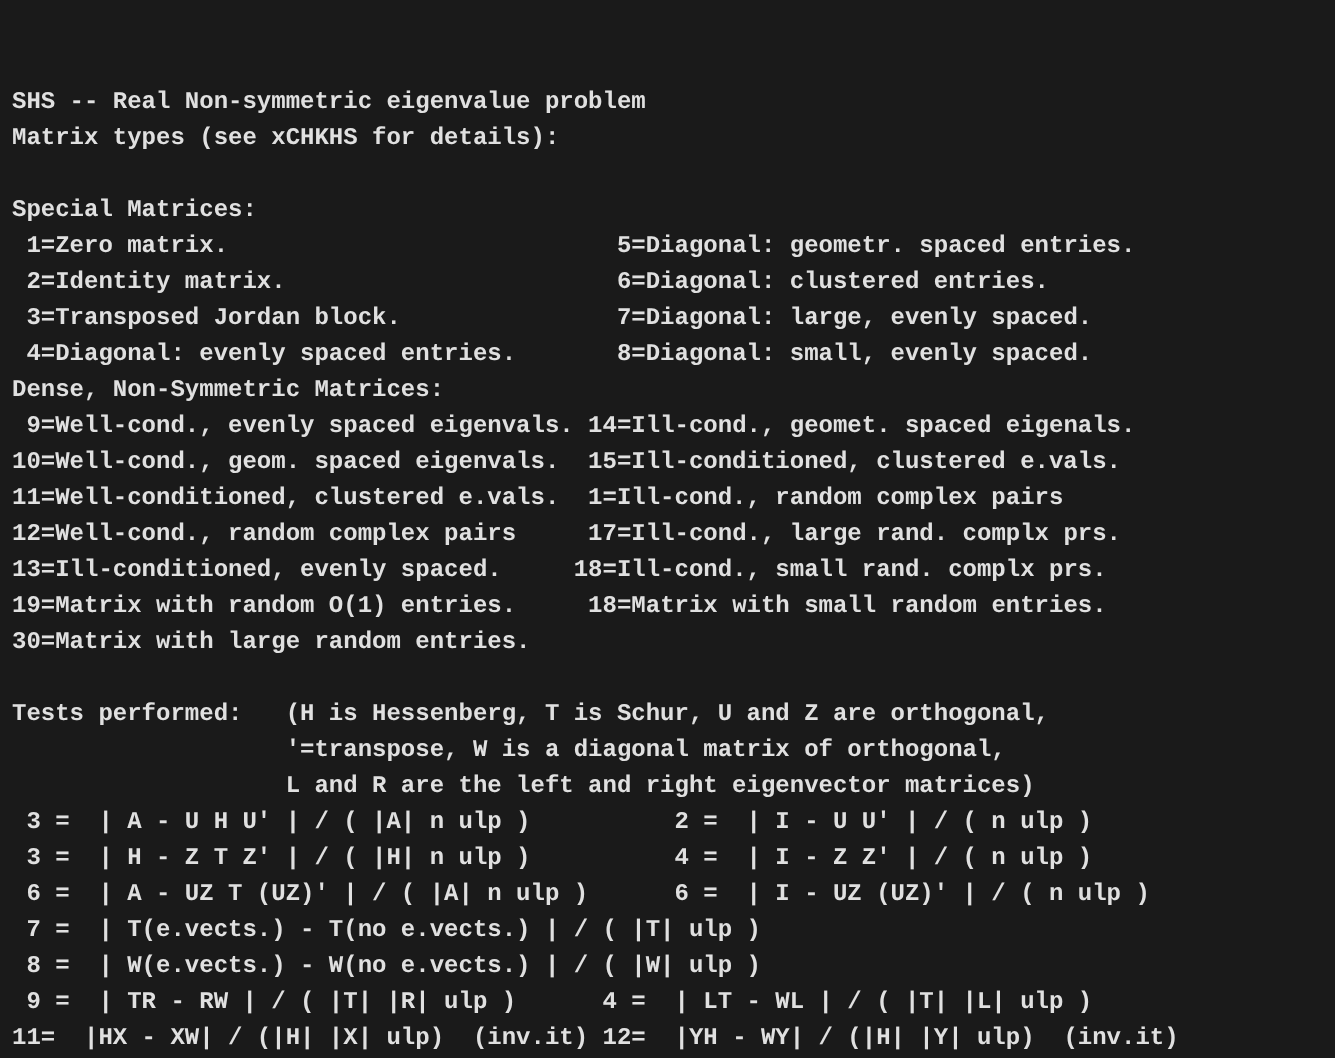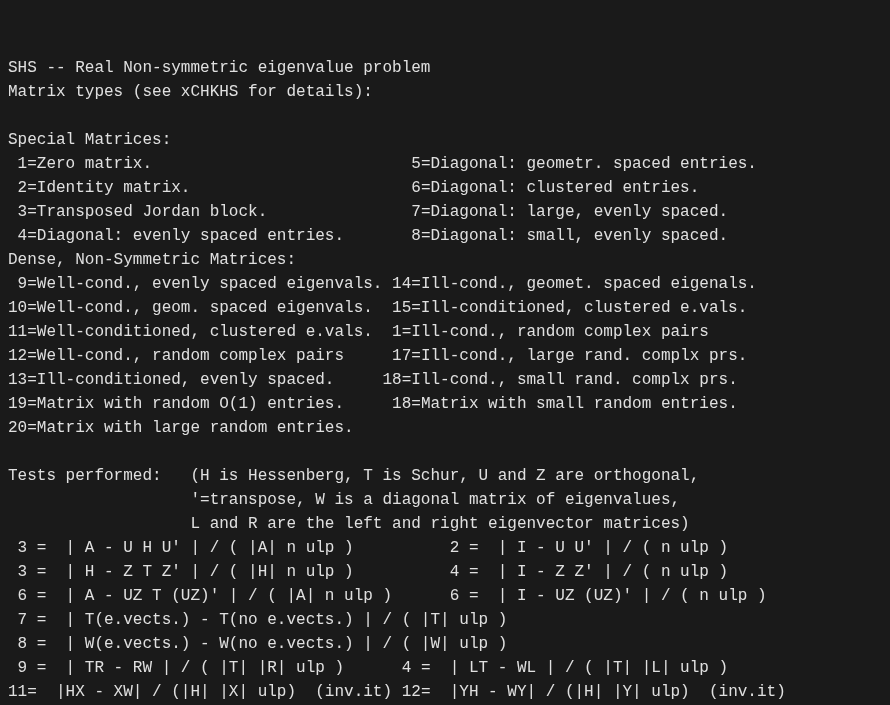--- a/index.html
+++ b/index.html
@@ -1,15 +1,15 @@
 <!DOCTYPE html>
 <html><head>
   <meta charset="utf-8">
   <style>
-    * { margin: 0; padding: 0; box-sizing: border-box; }
+    * { margin: 0; padding: 0; box-sizing: border-box; font-weight: bold; }
     body {
       background: #1a1a1a;
       color: #e0e0e0;
       font-family: 'Consolas', 'Courier New', monospace;
       font-size: 16px;
       line-height: 1.5;
       padding: 8px;
       white-space: pre;
       width: 890px;
       height: 705px;
@@ -27,24 +27,24 @@
 <span><span> 2=Identity matrix.</span>                      <span> 6=Diagonal: clustered entries.</span></span>
 <span><span> 3=Transposed Jordan block.</span>              <span> 7=Diagonal: large, evenly spaced.</span></span>
 <span><span> 4=Diagonal: evenly spaced entries.</span>      <span> 8=Diagonal: small, evenly spaced.</span></span>
 <span>Dense, Non-Symmetric Matrices:</span>
 <span><span> 9=Well-cond., evenly spaced eigenvals.</span> <span>14=Ill-cond., geomet. spaced eigenals.</span></span>
 <span><span>10=Well-cond., geom. spaced eigenvals.</span>  <span>15=Ill-conditioned, clustered e.vals.</span></span>
 <span><span>11=Well-conditioned, clustered e.vals.</span>  <span>1=Ill-cond., random complex pairs</span></span>
 <span><span>12=Well-cond., random complex pairs</span>     <span>17=Ill-cond., large rand. complx prs.</span></span>
 <span><span>13=Ill-conditioned, evenly spaced.</span>     <span>18=Ill-cond., small rand. complx prs.</span></span>
 <span><span>19=Matrix with random O(1) entries.</span>     <span>18=Matrix with small random entries.</span></span>
-<span><span>20=Matrix with large random entries.</span></span>
+<span><span>30=Matrix with large random entries.</span></span>
 
 <span>Tests performed:   (H is Hessenberg, T is Schur, U and Z are orthogonal,</span>
-<span>                   '=transpose, W is a diagonal matrix of eigenvalues,</span>
+<span>                   '=transpose, W is a diagonal matrix of orthogonal,</span>
 <span>                   L and R are the left and right eigenvector matrices)</span>
 <span><span> 3 =  | A - U H U' | / ( |A| n ulp )         </span><span> 2 =  | I - U U' | / ( n ulp )</span></span>
 <span><span> 3 =  | H - Z T Z' | / ( |H| n ulp )         </span><span> 4 =  | I - Z Z' | / ( n ulp )</span></span>
 <span><span> 6 =  | A - UZ T (UZ)' | / ( |A| n ulp )     </span><span> 6 =  | I - UZ (UZ)' | / ( n ulp )</span></span>
 <span><span> 7 =  | T(e.vects.) - T(no e.vects.) | / ( |T| ulp )</span></span>
 <span><span> 8 =  | W(e.vects.) - W(no e.vects.) | / ( |W| ulp )</span></span>
 <span><span> 9 =  | TR - RW | / ( |T| |R| ulp )     </span> <span>4 =  | LT - WL | / ( |T| |L| ulp )</span></span>
 <span><span>11=  |HX - XW| / (|H| |X| ulp)  (inv.it)</span> <span>12=  |YH - WY| / (|H| |Y| ulp)  (inv.it)</span></span>
 
 

